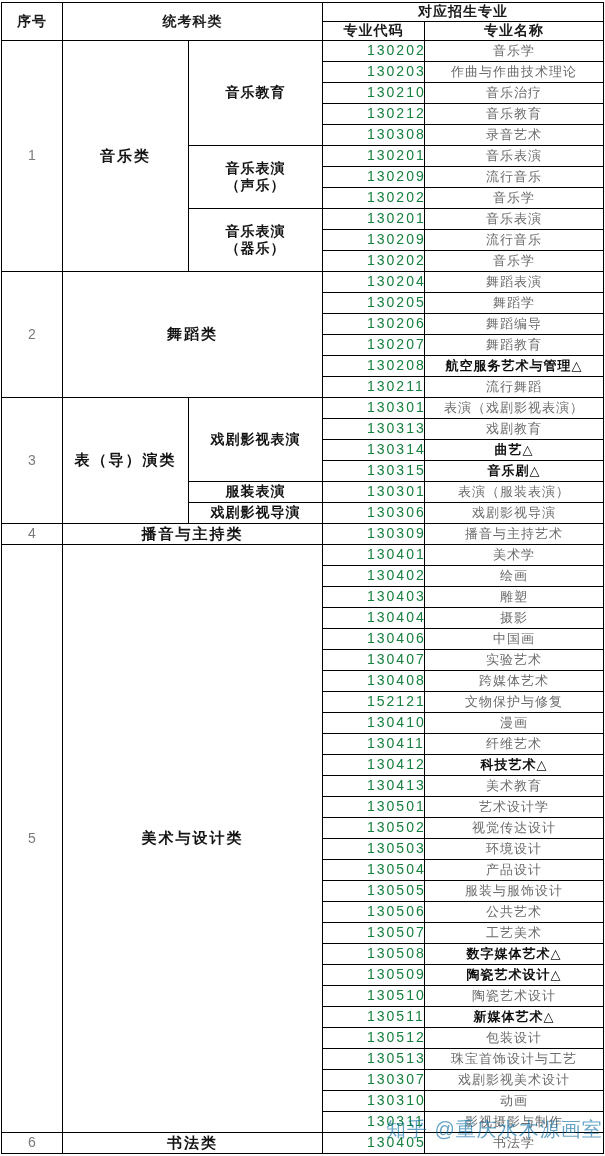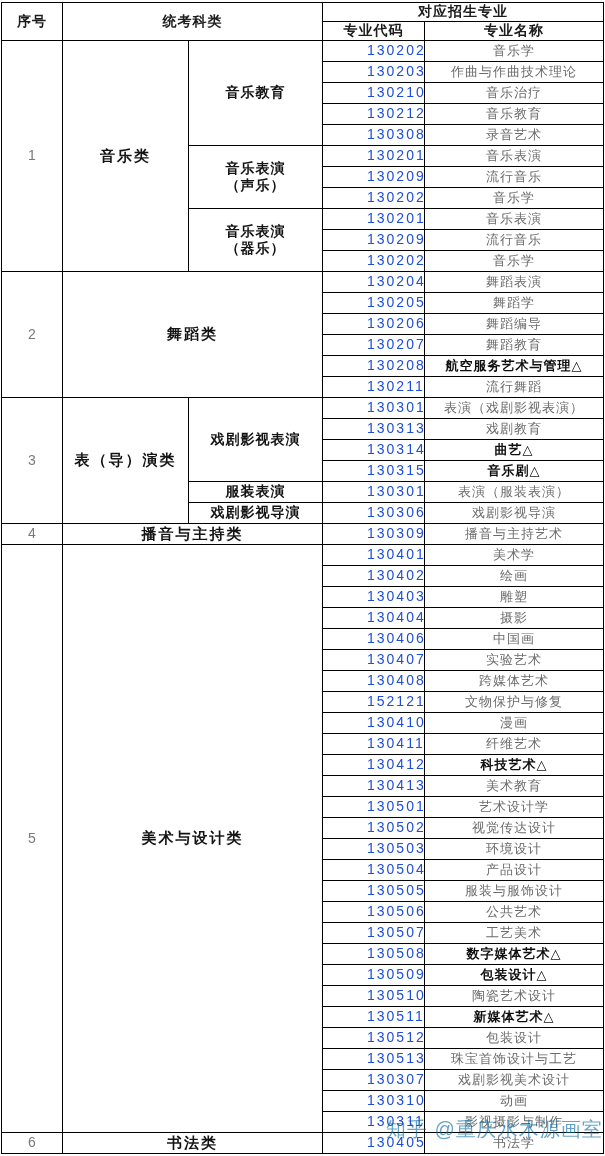--- a/index.html
+++ b/index.html
@@ -15,21 +15,21 @@
   td,th{
     border:1px solid #000;text-align:center;vertical-align:middle;
     padding:0;overflow:hidden;line-height:1.25;
   }
   thead tr{height:19px;}
   tbody tr{height:21px;}
   th{font-size:14px;font-weight:bold;color:#1c1c1c;letter-spacing:1px;}
   .num{font-size:14px;color:#7a7a7a;}
   .cat{font-size:15px;font-weight:bold;color:#141414;letter-spacing:2px;}
   .sub{font-size:14px;font-weight:bold;color:#141414;white-space:pre-line;letter-spacing:1px;}
-  .code{font-size:14px;color:#1d4ed8;letter-spacing:2px;padding-left:44px;}
+  .code{font-size:14px;color:#15803d;letter-spacing:2px;padding-left:44px;}
   .name{font-size:13px;color:#6b6b6b;letter-spacing:1px;}
   .name.bold{font-weight:bold;color:#0f0f0f;font-size:13px;}
   .watermark{
     position:absolute;left:386px;top:1116px;
     font-size:20px;color:#0369a1;opacity:.6;letter-spacing:1px;
     white-space:nowrap;pointer-events:none;
   }
 </style>
 </head>
 <body>
@@ -243,21 +243,21 @@
       <tr>
         <td class="code">130507</td>
         <td class="name">工艺美术</td>
       </tr>
       <tr>
         <td class="code">130508</td>
         <td class="name bold">数字媒体艺术△</td>
       </tr>
       <tr>
         <td class="code">130509</td>
-        <td class="name bold">包装设计△</td>
+        <td class="name bold">陶瓷艺术设计△</td>
       </tr>
       <tr>
         <td class="code">130510</td>
         <td class="name">陶瓷艺术设计</td>
       </tr>
       <tr>
         <td class="code">130511</td>
         <td class="name bold">新媒体艺术△</td>
       </tr>
       <tr>

